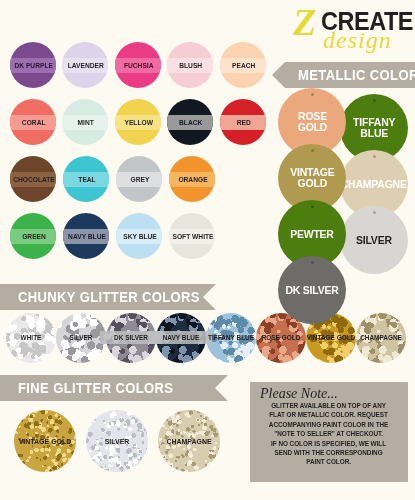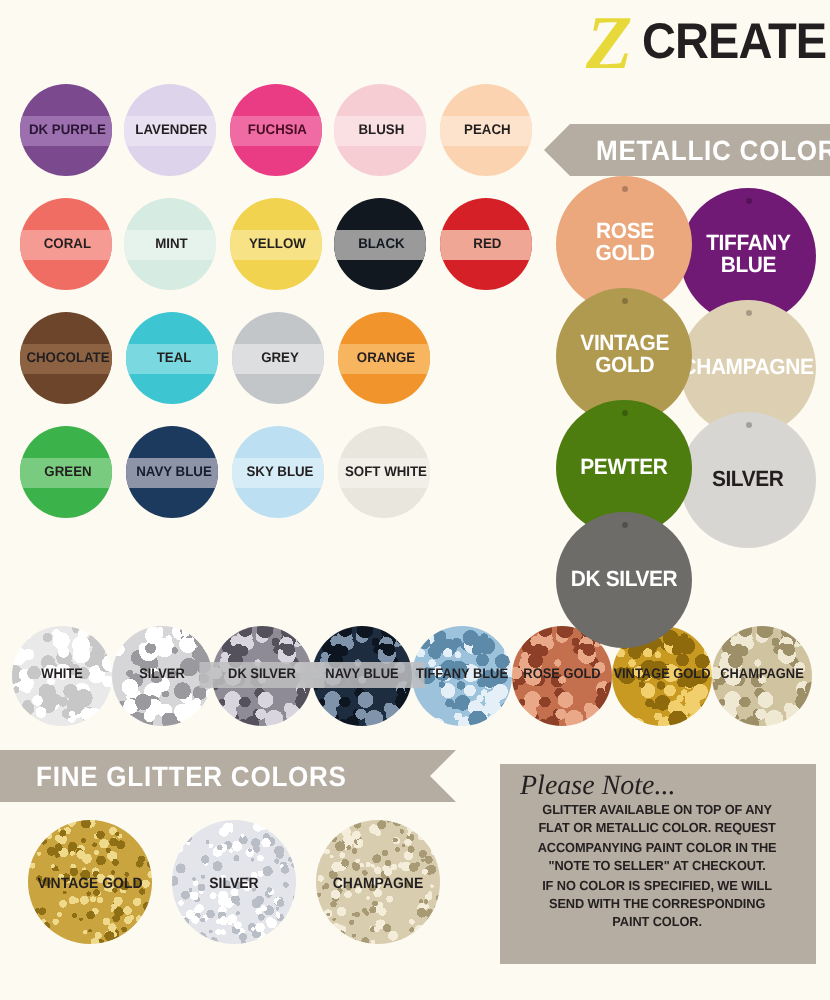--- a/index.html
+++ b/index.html
@@ -138,20 +138,21 @@
 </style>
 </head>
 <body>
 
 <div class="page">
 
 
   <div class="logo">
     <div class="zmark">Z</div>
     <div class="create">CREATE</div>
+    <div class="design">design</div>
   </div>
 
   <div class="flat-grid" id="flat-grid">
       <div class="flat-row">
         <div class="flat-cell">
           <div class="dot" style="background: rgb(123, 74, 142);">
             <div class="band" style="background: rgb(156, 111, 174);"></div>
           </div>
           <div class="flat-label-out" style="color: rgb(43, 21, 53);">DK PURPLE</div>
         </div>
@@ -271,21 +272,21 @@
   </div>
 
   <div class="metal-wrap" id="metal-wrap">
       <div class="metal" style="left: 0px; top: 0px; background: rgb(234, 168, 124); z-index: 2;">
         <div class="hole"></div>
         <i style="color: rgb(255, 255, 255);">
           <div>ROSE</div>
           <div>GOLD</div>
         </i>
       </div>
-      <div class="metal" style="left: 62px; top: 6px; background: #701a75; z-index: 1;">
+      <div class="metal" style="left: 62px; top: 6px; background: #4d7c0f; z-index: 1;">
         <div class="hole"></div>
         <i style="color: rgb(255, 255, 255);">
           <div>TIFFANY</div>
           <div>BLUE</div>
         </i>
       </div>
       <div class="metal" style="left: 0px; top: 56px; background: rgb(176, 154, 79); z-index: 2;">
         <div class="hole"></div>
         <i style="color: rgb(255, 255, 255);">
           <div>VINTAGE</div>
@@ -311,20 +312,23 @@
         </i>
       </div>
       <div class="metal" style="left: 0px; top: 168px; background: rgb(110, 108, 105); z-index: 2;">
         <div class="hole"></div>
         <i style="color: rgb(255, 255, 255);">
           <div>DK SILVER</div>
         </i>
       </div>
     </div>
 
+  <div class="banner right-notch" id="banner-chunky">
+    <span>CHUNKY GLITTER COLORS</span>
+  </div>
 
   <div class="chunky-row" id="chunky-row">
       <div class="chunky-cell">
         <div class="gdot" style="background: radial-gradient(3.4px at 22% 46.7%, rgb(199, 199, 199) 0px, rgb(199, 199, 199) 100%, transparent 100%), radial-gradient(4.6px at 5.4% 30.3%, rgb(255, 255, 255) 0px, rgb(255, 255, 255) 100%, transparent 100%), radial-gradient(3.1px at 12.9% 48.8%, rgb(255, 255, 255) 0px, rgb(255, 255, 255) 100%, transparent 100%), radial-gradient(2.2px at 76.4% 1%, rgb(255, 255, 255) 0px, rgb(255, 255, 255) 100%, transparent 100%), radial-gradient(4.5px at 71.6% 72.1%, rgb(199, 199, 199) 0px, rgb(199, 199, 199) 100%, transparent 100%), radial-gradient(2.6px at 25.4% 74.5%, rgb(255, 255, 255) 0px, rgb(255, 255, 255) 100%, transparent 100%), radial-gradient(4.2px at 98.4% 37.3%, rgb(255, 255, 255) 0px, rgb(255, 255, 255) 100%, transparent 100%), radial-gradient(2.8px at 62.8% 43.6%, rgb(199, 199, 199) 0px, rgb(199, 199, 199) 100%, transparent 100%), radial-gradient(4.4px at 69.4% 28.7%, rgb(255, 255, 255) 0px, rgb(255, 255, 255) 100%, transparent 100%), radial-gradient(4.3px at 81.6% 90.2%, rgb(255, 255, 255) 0px, rgb(255, 255, 255) 100%, transparent 100%), radial-gradient(3.1px at 75% 88.3%, rgb(255, 255, 255) 0px, rgb(255, 255, 255) 100%, transparent 100%), radial-gradient(3.4px at 38.1% 45.6%, rgb(255, 255, 255) 0px, rgb(255, 255, 255) 100%, transparent 100%), radial-gradient(3.1px at 71.5% 47.3%, rgb(199, 199, 199) 0px, rgb(199, 199, 199) 100%, transparent 100%), radial-gradient(1.8px at 77.3% 84.1%, rgb(199, 199, 199) 0px, rgb(199, 199, 199) 100%, transparent 100%), radial-gradient(4.6px at 95.2% 37.3%, rgb(199, 199, 199) 0px, rgb(199, 199, 199) 100%, transparent 100%), radial-gradient(1.6px at 60.1% 87.7%, rgb(255, 255, 255) 0px, rgb(255, 255, 255) 100%, transparent 100%), radial-gradient(1.9px at 33.8% 64.1%, rgb(199, 199, 199) 0px, rgb(199, 199, 199) 100%, transparent 100%), radial-gradient(1.7px at 4.1% 63.8%, rgb(199, 199, 199) 0px, rgb(199, 199, 199) 100%, transparent 100%), radial-gradient(4px at 51% 45.7%, rgb(255, 255, 255) 0px, rgb(255, 255, 255) 100%, transparent 100%), radial-gradient(2.6px at 40.6% 41.5%, rgb(199, 199, 199) 0px, rgb(199, 199, 199) 100%, transparent 100%), radial-gradient(2.5px at 54.7% 87.6%, rgb(199, 199, 199) 0px, rgb(199, 199, 199) 100%, transparent 100%), radial-gradient(2.8px at 16.7% 28.4%, rgb(255, 255, 255) 0px, rgb(255, 255, 255) 100%, transparent 100%), radial-gradient(3.4px at 15.7% 82.6%, rgb(199, 199, 199) 0px, rgb(199, 199, 199) 100%, transparent 100%), radial-gradient(2.1px at 13.8% 57.4%, rgb(255, 255, 255) 0px, rgb(255, 255, 255) 100%, transparent 100%), radial-gradient(3.3px at 77% 90.2%, rgb(199, 199, 199) 0px, rgb(199, 199, 199) 100%, transparent 100%), radial-gradient(4.7px at 1.6% 48.2%, rgb(199, 199, 199) 0px, rgb(199, 199, 199) 100%, transparent 100%), radial-gradient(4.5px at 69.1% 19%, rgb(255, 255, 255) 0px, rgb(255, 255, 255) 100%, transparent 100%), radial-gradient(2.7px at 29% 86.4%, rgb(255, 255, 255) 0px, rgb(255, 255, 255) 100%, transparent 100%), radial-gradient(4.5px at 7.6% 52.3%, rgb(255, 255, 255) 0px, rgb(255, 255, 255) 100%, transparent 100%), radial-gradient(2.1px at 11.2% 29.5%, rgb(199, 199, 199) 0px, rgb(199, 199, 199) 100%, transparent 100%), radial-gradient(4.4px at 63.3% 79.9%, rgb(199, 199, 199) 0px, rgb(199, 199, 199) 100%, transparent 100%), radial-gradient(4.5px at 84.5% 48.3%, rgb(255, 255, 255) 0px, rgb(255, 255, 255) 100%, transparent 100%), radial-gradient(2.7px at 71.3% 7.1%, rgb(255, 255, 255) 0px, rgb(255, 255, 255) 100%, transparent 100%), radial-gradient(1.6px at 12.2% 30%, rgb(199, 199, 199) 0px, rgb(199, 199, 199) 100%, transparent 100%), radial-gradient(3px at 0.5% 58.2%, rgb(255, 255, 255) 0px, rgb(255, 255, 255) 100%, transparent 100%), radial-gradient(1.9px at 39.1% 55.5%, rgb(255, 255, 255) 0px, rgb(255, 255, 255) 100%, transparent 100%), radial-gradient(4.3px at 35.3% 66.1%, rgb(199, 199, 199) 0px, rgb(199, 199, 199) 100%, transparent 100%), radial-gradient(3.1px at 81.9% 14.7%, rgb(199, 199, 199) 0px, rgb(199, 199, 199) 100%, transparent 100%), radial-gradient(3.8px at 36.1% 79.5%, rgb(199, 199, 199) 0px, rgb(199, 199, 199) 100%, transparent 100%), radial-gradient(3.9px at 83.6% 31.8%, rgb(199, 199, 199) 0px, rgb(199, 199, 199) 100%, transparent 100%), radial-gradient(2.6px at 65.2% 2.1%, rgb(199, 199, 199) 0px, rgb(199, 199, 199) 100%, transparent 100%), radial-gradient(4.7px at 4.4% 93.5%, rgb(199, 199, 199) 0px, rgb(199, 199, 199) 100%, transparent 100%), radial-gradient(2px at 44.3% 7.2%, rgb(255, 255, 255) 0px, rgb(255, 255, 255) 100%, transparent 100%), radial-gradient(4.5px at 8.4% 98.4%, rgb(199, 199, 199) 0px, rgb(199, 199, 199) 100%, transparent 100%), radial-gradient(4.3px at 49.2% 14.8%, rgb(255, 255, 255) 0px, rgb(255, 255, 255) 100%, transparent 100%), radial-gradient(4.3px at 13.1% 57.2%, rgb(255, 255, 255) 0px, rgb(255, 255, 255) 100%, transparent 100%), radial-gradient(2.6px at 14.6% 8.6%, rgb(255, 255, 255) 0px, rgb(255, 255, 255) 100%, transparent 100%), radial-gradient(2.9px at 64.9% 86.4%, rgb(255, 255, 255) 0px, rgb(255, 255, 255) 100%, transparent 100%), radial-gradient(2.1px at 15.2% 78%, rgb(199, 199, 199) 0px, rgb(199, 199, 199) 100%, transparent 100%), radial-gradient(2px at 59.9% 92.6%, rgb(255, 255, 255) 0px, rgb(255, 255, 255) 100%, transparent 100%), radial-gradient(2px at 96.9% 9.2%, rgb(199, 199, 199) 0px, rgb(199, 199, 199) 100%, transparent 100%), radial-gradient(3.4px at 86.3% 25.3%, rgb(199, 199, 199) 0px, rgb(199, 199, 199) 100%, transparent 100%), radial-gradient(2.6px at 44.6% 73.4%, rgb(199, 199, 199) 0px, rgb(199, 199, 199) 100%, transparent 100%), radial-gradient(2.1px at 56.6% 37.8%, rgb(199, 199, 199) 0px, rgb(199, 199, 199) 100%, transparent 100%), radial-gradient(2.5px at 51% 75.7%, rgb(199, 199, 199) 0px, rgb(199, 199, 199) 100%, transparent 100%), radial-gradient(3.5px at 40.4% 77.8%, rgb(255, 255, 255) 0px, rgb(255, 255, 255) 100%, transparent 100%), radial-gradient(3.6px at 58.5% 65.4%, rgb(199, 199, 199) 0px, rgb(199, 199, 199) 100%, transparent 100%), radial-gradient(3.9px at 86.2% 14.6%, rgb(199, 199, 199) 0px, rgb(199, 199, 199) 100%, transparent 100%), radial-gradient(3.6px at 36.1% 36.4%, rgb(199, 199, 199) 0px, rgb(199, 199, 199) 100%, transparent 100%), radial-gradient(2.9px at 96% 55.4%, rgb(255, 255, 255) 0px, rgb(255, 255, 255) 100%, transparent 100%), radial-gradient(3.2px at 78.5% 34.9%, rgb(199, 199, 199) 0px, rgb(199, 199, 199) 100%, transparent 100%), radial-gradient(2.2px at 15.6% 97%, rgb(199, 199, 199) 0px, rgb(199, 199, 199) 100%, transparent 100%), radial-gradient(2.4px at 35.4% 11.4%, rgb(199, 199, 199) 0px, rgb(199, 199, 199) 100%, transparent 100%), radial-gradient(4.1px at 70% 65.3%, rgb(255, 255, 255) 0px, rgb(255, 255, 255) 100%, transparent 100%), radial-gradient(2.9px at 51.4% 25.9%, rgb(255, 255, 255) 0px, rgb(255, 255, 255) 100%, transparent 100%), radial-gradient(3.9px at 52.1% 31.5%, rgb(199, 199, 199) 0px, rgb(199, 199, 199) 100%, transparent 100%), radial-gradient(2.3px at 15.8% 27.7%, rgb(199, 199, 199) 0px, rgb(199, 199, 199) 100%, transparent 100%), radial-gradient(1.7px at 15.2% 64.1%, rgb(255, 255, 255) 0px, rgb(255, 255, 255) 100%, transparent 100%), radial-gradient(3.5px at 81.6% 34.2%, rgb(199, 199, 199) 0px, rgb(199, 199, 199) 100%, transparent 100%), radial-gradient(2px at 17.4% 51.2%, rgb(199, 199, 199) 0px, rgb(199, 199, 199) 100%, transparent 100%) rgb(233, 233, 233);"></div>
         <div class="glabel">WHITE</div>
       </div>
       <div class="chunky-cell">
         <div class="gdot" style="background: radial-gradient(2.2px at 95.6% 31.7%, rgb(154, 154, 158) 0px, rgb(154, 154, 158) 100%, transparent 100%), radial-gradient(4.6px at 77.2% 41.2%, rgb(154, 154, 158) 0px, rgb(154, 154, 158) 100%, transparent 100%), radial-gradient(2px at 85.2% 75.9%, rgb(255, 255, 255) 0px, rgb(255, 255, 255) 100%, transparent 100%), radial-gradient(3px at 44.5% 51.3%, rgb(154, 154, 158) 0px, rgb(154, 154, 158) 100%, transparent 100%), radial-gradient(4.4px at 41.8% 9.5%, rgb(255, 255, 255) 0px, rgb(255, 255, 255) 100%, transparent 100%), radial-gradient(1.9px at 46.9% 83.4%, rgb(255, 255, 255) 0px, rgb(255, 255, 255) 100%, transparent 100%), radial-gradient(1.7px at 56.9% 12.8%, rgb(255, 255, 255) 0px, rgb(255, 255, 255) 100%, transparent 100%), radial-gradient(2.6px at 98.8% 67.7%, rgb(255, 255, 255) 0px, rgb(255, 255, 255) 100%, transparent 100%), radial-gradient(3.1px at 79.9% 96.6%, rgb(255, 255, 255) 0px, rgb(255, 255, 255) 100%, transparent 100%), radial-gradient(4.6px at 97.1% 5.2%, rgb(154, 154, 158) 0px, rgb(154, 154, 158) 100%, transparent 100%), radial-gradient(2.1px at 73.7% 6.6%, rgb(255, 255, 255) 0px, rgb(255, 255, 255) 100%, transparent 100%), radial-gradient(2.7px at 38.6% 22.2%, rgb(154, 154, 158) 0px, rgb(154, 154, 158) 100%, transparent 100%), radial-gradient(2.9px at 37.4% 90.2%, rgb(255, 255, 255) 0px, rgb(255, 255, 255) 100%, transparent 100%), radial-gradient(4px at 31.1% 75.9%, rgb(154, 154, 158) 0px, rgb(154, 154, 158) 100%, transparent 100%), radial-gradient(4.5px at 90.8% 12.9%, rgb(154, 154, 158) 0px, rgb(154, 154, 158) 100%, transparent 100%), radial-gradient(3.7px at 18.7% 80.5%, rgb(255, 255, 255) 0px, rgb(255, 255, 255) 100%, transparent 100%), radial-gradient(1.7px at 47.7% 4.1%, rgb(255, 255, 255) 0px, rgb(255, 255, 255) 100%, transparent 100%), radial-gradient(1.6px at 62.8% 24.4%, rgb(154, 154, 158) 0px, rgb(154, 154, 158) 100%, transparent 100%), radial-gradient(3.8px at 41.5% 22.5%, rgb(255, 255, 255) 0px, rgb(255, 255, 255) 100%, transparent 100%), radial-gradient(4.4px at 24.3% 94.4%, rgb(154, 154, 158) 0px, rgb(154, 154, 158) 100%, transparent 100%), radial-gradient(1.9px at 87.4% 3.1%, rgb(154, 154, 158) 0px, rgb(154, 154, 158) 100%, transparent 100%), radial-gradient(3.9px at 57.3% 94.3%, rgb(154, 154, 158) 0px, rgb(154, 154, 158) 100%, transparent 100%), radial-gradient(4.6px at 77.1% 2.9%, rgb(154, 154, 158) 0px, rgb(154, 154, 158) 100%, transparent 100%), radial-gradient(3.3px at 6.1% 23.4%, rgb(255, 255, 255) 0px, rgb(255, 255, 255) 100%, transparent 100%), radial-gradient(2.6px at 20.8% 77.1%, rgb(154, 154, 158) 0px, rgb(154, 154, 158) 100%, transparent 100%), radial-gradient(4.3px at 75.8% 18.4%, rgb(255, 255, 255) 0px, rgb(255, 255, 255) 100%, transparent 100%), radial-gradient(2.3px at 57.6% 98.5%, rgb(154, 154, 158) 0px, rgb(154, 154, 158) 100%, transparent 100%), radial-gradient(2.8px at 0.5% 20.3%, rgb(255, 255, 255) 0px, rgb(255, 255, 255) 100%, transparent 100%), radial-gradient(1.7px at 31.3% 90%, rgb(154, 154, 158) 0px, rgb(154, 154, 158) 100%, transparent 100%), radial-gradient(4.2px at 70.4% 64.8%, rgb(154, 154, 158) 0px, rgb(154, 154, 158) 100%, transparent 100%), radial-gradient(3.6px at 76.3% 13.8%, rgb(154, 154, 158) 0px, rgb(154, 154, 158) 100%, transparent 100%), radial-gradient(4.8px at 52.5% 21.4%, rgb(255, 255, 255) 0px, rgb(255, 255, 255) 100%, transparent 100%), radial-gradient(4.3px at 41.7% 81.3%, rgb(255, 255, 255) 0px, rgb(255, 255, 255) 100%, transparent 100%), radial-gradient(3.7px at 33.7% 97.8%, rgb(154, 154, 158) 0px, rgb(154, 154, 158) 100%, transparent 100%), radial-gradient(2.6px at 91.8% 52.3%, rgb(154, 154, 158) 0px, rgb(154, 154, 158) 100%, transparent 100%), radial-gradient(4.6px at 71% 86.7%, rgb(255, 255, 255) 0px, rgb(255, 255, 255) 100%, transparent 100%), radial-gradient(3.7px at 91.1% 40.1%, rgb(154, 154, 158) 0px, rgb(154, 154, 158) 100%, transparent 100%), radial-gradient(2.4px at 41.3% 46.3%, rgb(255, 255, 255) 0px, rgb(255, 255, 255) 100%, transparent 100%), radial-gradient(2.1px at 88.8% 37.5%, rgb(255, 255, 255) 0px, rgb(255, 255, 255) 100%, transparent 100%), radial-gradient(4.6px at 2.5% 85.2%, rgb(154, 154, 158) 0px, rgb(154, 154, 158) 100%, transparent 100%), radial-gradient(2.3px at 24.8% 80.7%, rgb(154, 154, 158) 0px, rgb(154, 154, 158) 100%, transparent 100%), radial-gradient(3.9px at 22.2% 71.2%, rgb(255, 255, 255) 0px, rgb(255, 255, 255) 100%, transparent 100%), radial-gradient(4.1px at 17.8% 61.2%, rgb(255, 255, 255) 0px, rgb(255, 255, 255) 100%, transparent 100%), radial-gradient(4.1px at 68.2% 92%, rgb(154, 154, 158) 0px, rgb(154, 154, 158) 100%, transparent 100%), radial-gradient(4.8px at 36.8% 25.6%, rgb(255, 255, 255) 0px, rgb(255, 255, 255) 100%, transparent 100%), radial-gradient(2.1px at 31.3% 20.8%, rgb(255, 255, 255) 0px, rgb(255, 255, 255) 100%, transparent 100%), radial-gradient(2.7px at 98.4% 36.2%, rgb(154, 154, 158) 0px, rgb(154, 154, 158) 100%, transparent 100%), radial-gradient(3.9px at 26.8% 31.8%, rgb(154, 154, 158) 0px, rgb(154, 154, 158) 100%, transparent 100%), radial-gradient(3.6px at 53.2% 84.7%, rgb(255, 255, 255) 0px, rgb(255, 255, 255) 100%, transparent 100%), radial-gradient(3.9px at 40.3% 77.2%, rgb(154, 154, 158) 0px, rgb(154, 154, 158) 100%, transparent 100%), radial-gradient(4.7px at 36.7% 37.3%, rgb(154, 154, 158) 0px, rgb(154, 154, 158) 100%, transparent 100%), radial-gradient(2.7px at 89.8% 16.3%, rgb(255, 255, 255) 0px, rgb(255, 255, 255) 100%, transparent 100%), radial-gradient(4.6px at 80.4% 83.4%, rgb(255, 255, 255) 0px, rgb(255, 255, 255) 100%, transparent 100%), radial-gradient(1.8px at 17.7% 47.6%, rgb(154, 154, 158) 0px, rgb(154, 154, 158) 100%, transparent 100%), radial-gradient(3.1px at 73.9% 71.1%, rgb(255, 255, 255) 0px, rgb(255, 255, 255) 100%, transparent 100%), radial-gradient(2.8px at 20.1% 63.9%, rgb(154, 154, 158) 0px, rgb(154, 154, 158) 100%, transparent 100%), radial-gradient(1.8px at 47.8% 8.7%, rgb(255, 255, 255) 0px, rgb(255, 255, 255) 100%, transparent 100%), radial-gradient(3.8px at 90% 36.9%, rgb(154, 154, 158) 0px, rgb(154, 154, 158) 100%, transparent 100%), radial-gradient(3.5px at 23.9% 54.4%, rgb(154, 154, 158) 0px, rgb(154, 154, 158) 100%, transparent 100%), radial-gradient(3.9px at 7.8% 7.5%, rgb(255, 255, 255) 0px, rgb(255, 255, 255) 100%, transparent 100%), radial-gradient(2.2px at 23.5% 57.7%, rgb(255, 255, 255) 0px, rgb(255, 255, 255) 100%, transparent 100%), radial-gradient(3.7px at 50.4% 58.4%, rgb(255, 255, 255) 0px, rgb(255, 255, 255) 100%, transparent 100%), radial-gradient(3.4px at 11.2% 81.5%, rgb(154, 154, 158) 0px, rgb(154, 154, 158) 100%, transparent 100%), radial-gradient(4.5px at 69.2% 5.5%, rgb(255, 255, 255) 0px, rgb(255, 255, 255) 100%, transparent 100%), radial-gradient(3.5px at 87% 28.1%, rgb(154, 154, 158) 0px, rgb(154, 154, 158) 100%, transparent 100%), radial-gradient(3.5px at 87.6% 67%, rgb(154, 154, 158) 0px, rgb(154, 154, 158) 100%, transparent 100%), radial-gradient(1.9px at 60.9% 47.5%, rgb(154, 154, 158) 0px, rgb(154, 154, 158) 100%, transparent 100%), radial-gradient(1.9px at 65.5% 88.1%, rgb(255, 255, 255) 0px, rgb(255, 255, 255) 100%, transparent 100%), radial-gradient(4.3px at 40.8% 65.5%, rgb(255, 255, 255) 0px, rgb(255, 255, 255) 100%, transparent 100%), radial-gradient(1.8px at 53.4% 67.7%, rgb(154, 154, 158) 0px, rgb(154, 154, 158) 100%, transparent 100%) rgb(214, 214, 216);"></div>
         <div class="glabel">SILVER</div>
       </div>

